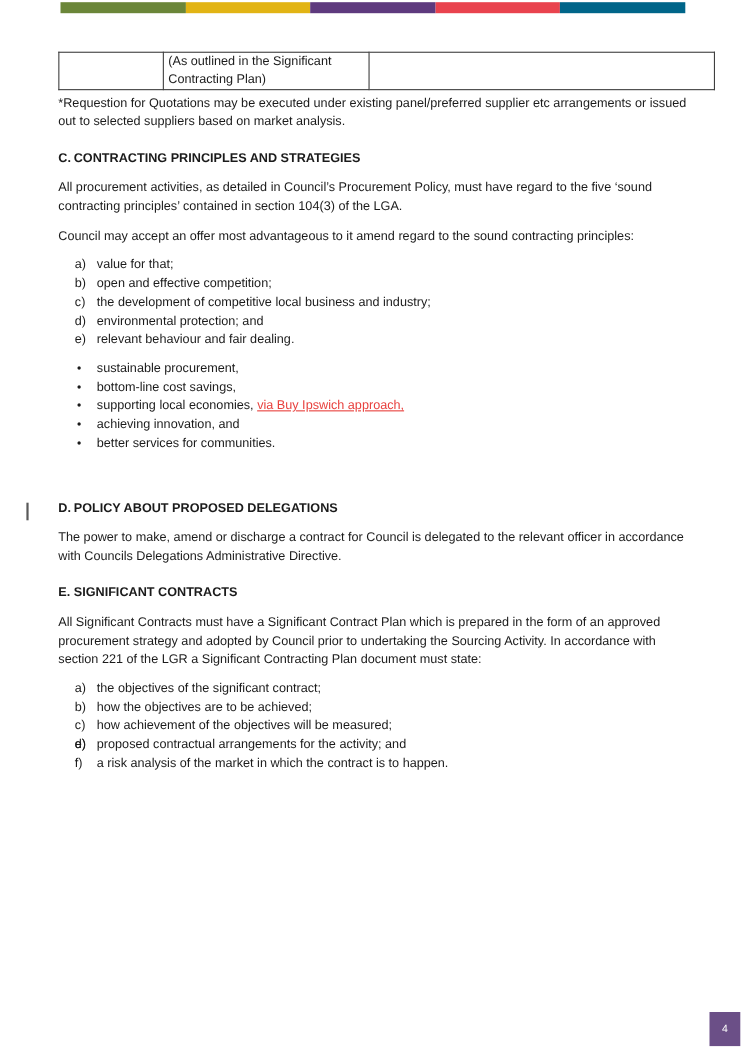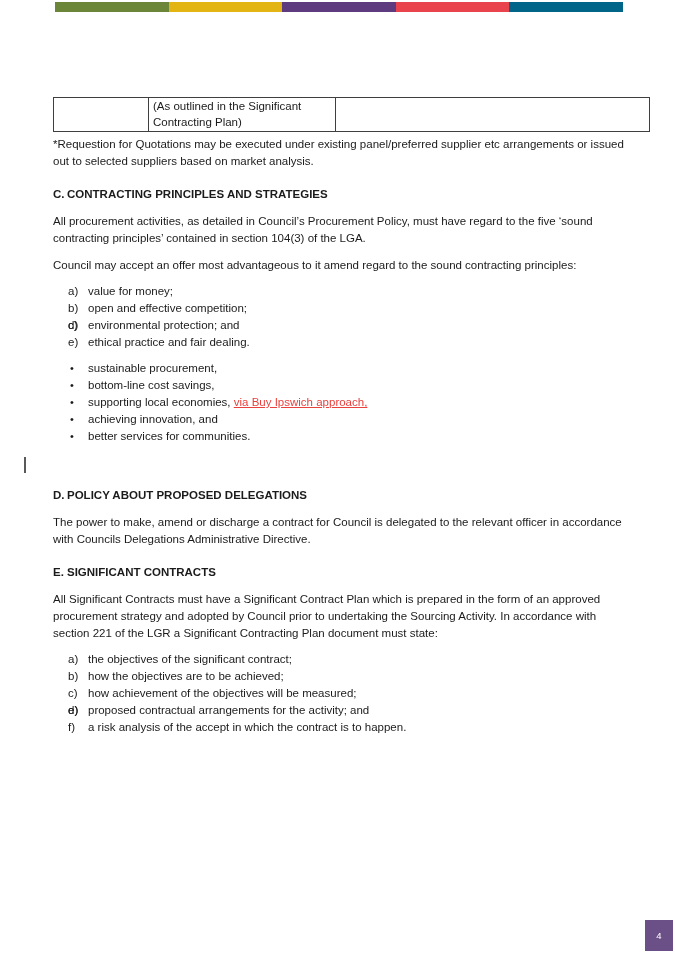--- a/index.html
+++ b/index.html
@@ -24,21 +24,21 @@
   
   .content {
     position: absolute; left: 53px; top: 0;
     width: 571px;
     font-size: 11.5px; line-height: 17px;
   }
 
   
   table.doc-table {
     border-collapse: collapse;
-    margin-top: 97px;
+    margin-top: 47px;
     width: 571px;
     table-layout: fixed;
   }
   table.doc-table td {
     border: 1px solid #3f3f3f;
     padding: 0px 4px 1px 4px;
     vertical-align: top;
     font-size: 11.5px; line-height: 16px;
   }
   td.c1 { width: 86px; }
@@ -117,36 +117,37 @@
       <span class="h-letter">C.</span>
       <span>CONTRACTING PRINCIPLES AND STRATEGIES</span>
     </div>
 
     <div class="para">All procurement activities, as detailed in Council’s Procurement Policy, must have regard to the five ‘sound contracting principles’ contained in section 104(3) of the LGA.</div>
     <div class="para">Council may accept an offer most advantageous to it amend regard to the sound contracting principles:</div>
 
     <div class="alpha-list">
       <div class="alpha-item">
         <span class="a-label">a)</span>
-        <span>value for money;</span>
+        <span>value for that;</span>
       </div>
       <div class="alpha-item">
         <span class="a-label">b)</span>
         <span>open and effective competition;</span>
       </div>
       <div class="alpha-item">
         <span class="a-label">c)</span>
+        <span>the development of competitive local business and industry;</span>
       </div>
       <div class="alpha-item">
         <span class="a-label">d)</span>
         <span>environmental protection; and</span>
       </div>
       <div class="alpha-item">
         <span class="a-label">e)</span>
-        <span>ethical practice and fair dealing.</span>
+        <span>relevant behaviour and fair dealing.</span>
       </div>
     </div>
 
 
     <div class="bullet-list">
       <div class="bullet-item">
         <span class="b-dot">•</span>
         <span>sustainable procurement,</span>
       </div>
       <div class="bullet-item">
@@ -196,21 +197,21 @@
       </div>
       <div class="alpha-item">
         <span class="a-label">d)</span>
       </div>
       <div class="alpha-item">
         <span class="a-label">e)</span>
         <span>proposed contractual arrangements for the activity; and</span>
       </div>
       <div class="alpha-item">
         <span class="a-label">f)</span>
-        <span>a risk analysis of the accept in which the contract is to happen.</span>
+        <span>a risk analysis of the market in which the contract is to happen.</span>
       </div>
     </div>
 
   </div>
 
   <div class="page-badge" style="background: rgb(107, 79, 135);">
     <span>4</span>
   </div>
 
 </div>

